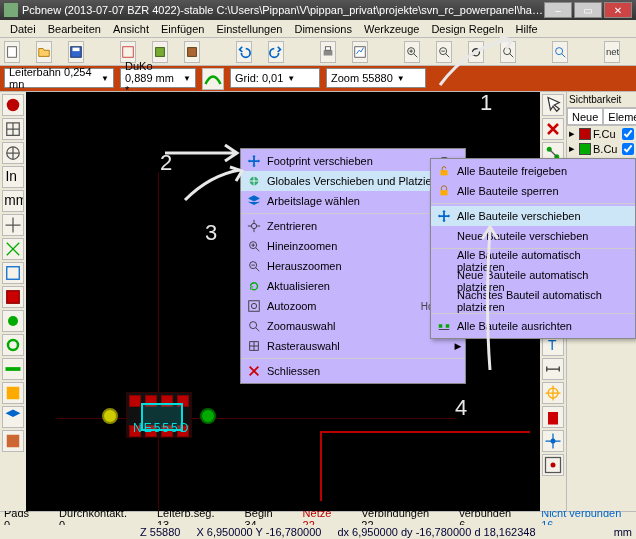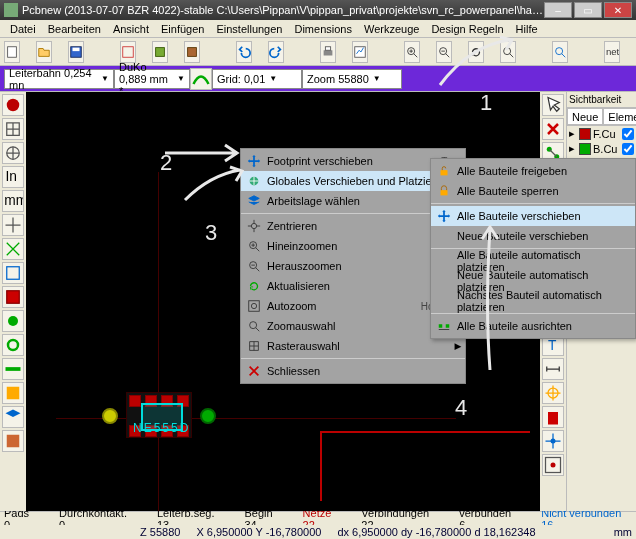--- a/index.html
+++ b/index.html
@@ -10,36 +10,36 @@
 .titlebar .title{flex:1;white-space:nowrap;overflow:hidden;text-overflow:ellipsis}
 .winbtns{display:flex;gap:2px}
 .winbtn{width:28px;height:16px;background:#ccc;border:1px solid #888;display:flex;align-items:center;justify-content:center;font-size:10px;cursor:pointer}
 .winbtn.close{background:#c44;color:#fff}
 .menubar{height:18px;background:#ece9d8;display:flex;align-items:center;padding:0 4px;border-bottom:1px solid #bbb}
 .menubar span{padding:12px 6px;cursor:pointer}
 .toolbar{height:28px;background:#ece9d8;display:flex;align-items:center;padding:2px 4px;gap:16px;border-bottom:1px solid #bbb}
 .tbtn{width:22px;height:22px;border:1px solid #bbb;background:#f5f3e9;display:flex;align-items:center;justify-content:center;cursor:pointer}
 .tbtn svg{width:14px;height:14px}
 .sep{width:1px;height:20px;background:#bbb;margin:0 2px}
-.combobar{height:26px;background:#6d28d9;display:flex;align-items:center;padding:2px 4px;border-bottom:1px solid #bbb}
+.combobar{height:26px;background:#c2410c;display:flex;padding:2px 4px;gap:6px;border-bottom:1px solid #bbb}
 .combo{height:20px;background:#fff;border:1px solid #888;display:flex;align-items:center;padding:0 4px;cursor:pointer;position:relative}
 .combo .arr{margin-left:4px;font-size:8px}
 .mainarea{flex:1;display:flex;position:relative;overflow:hidden}
 .lefttools,.righttools{width:26px;background:#ece9d8;display:flex;flex-direction:column;align-items:center;gap:2px;padding:2px 0}
 .ltb{width:22px;height:22px;border:1px solid #bbb;background:#f5f3e9;cursor:pointer;display:flex;align-items:center;justify-content:center}
 .canvas{flex:1;background:#000;position:relative}
 .rightpanel{width:70px;background:#ece9d8;border-left:1px solid #bbb;display:flex;flex-direction:column}
 .rightpanel .tabhdr{height:18px;background:#ece9d8;font-size:10px;display:flex;border-bottom:1px solid #bbb}
 .rightpanel .tabhdr span{padding:2px 4px;border:1px solid #bbb;background:#fff}
 .layerrow{display:flex;align-items:center;gap:2px;padding:1px 2px;font-size:10px}
 .layerrow .sw{width:12px;height:12px;border:1px solid #444}
 .layerrow input{width:12px;height:12px}
 .statusbar{height:14px;background:#ece9d8;border-top:1px solid #bbb;display:flex;align-items:center;font-size:10px;padding:0 4px;gap:30px}
 .statusbar3{height:14px;background:#ece9d8;display:flex;align-items:center;font-size:10px;padding:0 4px;gap:16px;color:#003}
-.ctxmenu{position:absolute;background:#a3a3a3;border:1px solid #888;box-shadow:2px 2px 4px rgba(0,0,0,.3);min-width:190px;padding:2px 0;z-index:50}
+.ctxmenu{position:absolute;background:#c4b5fd;border:1px solid #888;box-shadow:2px 2px 4px rgba(0,0,0,.3);min-width:190px;padding:2px 0;z-index:50}
 .ctxmenu .row{display:flex;align-items:center;height:20px;padding:0 18px 0 4px;cursor:pointer;position:relative}
 .ctxmenu .row:hover,.ctxmenu .row.hl{background:#cde6f7}
 .ctxmenu .row .ic{width:18px;height:16px;display:flex;align-items:center;justify-content:center;margin-right:4px}
 .ctxmenu .row .lbl{flex:1}
 .ctxmenu .row .sc{color:#444;font-size:10px}
 .ctxmenu .row .sub{position:absolute;right:4px;font-size:9px}
 .ctxmenu hr{border:none;border-top:1px solid #ccc;margin:2px 0}
 .ic svg{width:14px;height:14px}
 .annot{position:absolute;color:#e8e8e8;font-size:22px;font-family:Arial;z-index:200;pointer-events:none}
 .arrow-svg{position:absolute;z-index:199;pointer-events:none}

